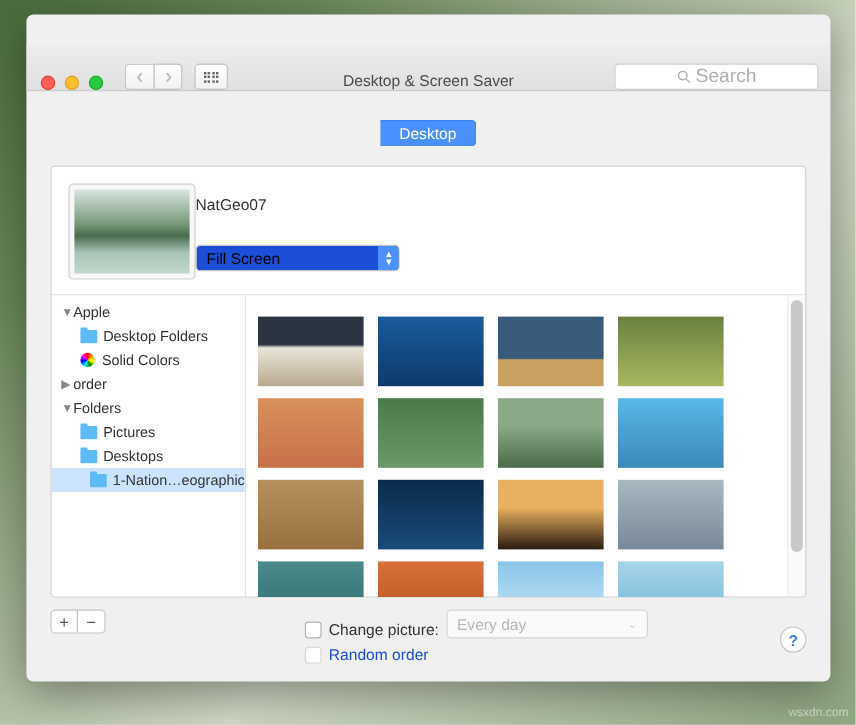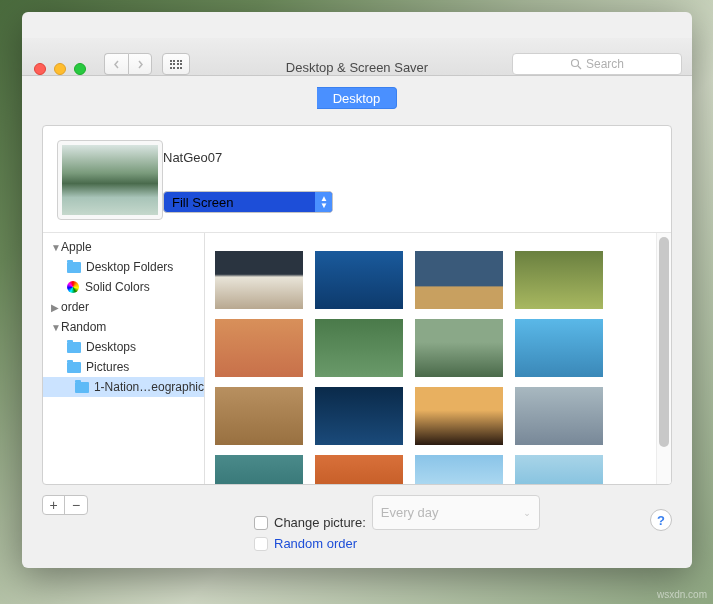--- a/index.html
+++ b/index.html
@@ -81,25 +81,25 @@
       margin-right: 10px;
       width: 170px;
       height: 22px;
       background: #fff;
       border: 1px solid #d0d0d0;
       border-radius: 4px;
       display: flex;
       align-items: center;
       justify-content: center;
       color: #b0b0b0;
-      font-size: 12px;
+      font-size: 16px;
       gap: 4px;
     }
     .content {
-      padding: 11px 20px 12px 20px;
+      padding: 24px 20px 12px 20px;
     }
     .tabs {
       display: flex;
       justify-content: center;
       margin-bottom: 16px;
     }
     .tab {
       height: 22px;
       padding: 0 16px;
       display: flex;
@@ -290,21 +290,21 @@
     .checkbox {
       width: 14px;
       height: 14px;
       border: 1px solid #b4b4b4;
       border-radius: 3px;
       background: #fff;
     }
     .checkbox.disabled { border-color: #d8d8d8; }
     .interval-select {
       width: 168px;
-      height: 35px;
+      height: 24px;
       border: 1px solid #d4d4d4;
       border-radius: 4px;
       background: #fafafa;
       padding: 0 8px;
       display: flex;
       align-items: center;
       color: #b8b8b8;
       justify-content: space-between;
     }
     .help-btn {
@@ -430,29 +430,29 @@
               <div class="tree-row child">
                   <span class="color-icon"></span>
                   <span>Solid Colors</span>
                 </div>
               <div class="tree-row">
                   <span class="disclosure">▶</span>
                   <span>order</span>
                 </div>
               <div class="tree-row">
                   <span class="disclosure">▼</span>
-                  <span>Random</span>
+                  <span>Folders</span>
+                </div>
+              <div class="tree-row child">
+                  <span class="folder-icon"></span>
+                  <span>Pictures</span>
                 </div>
               <div class="tree-row child">
                   <span class="folder-icon"></span>
                   <span>Desktops</span>
-                </div>
-              <div class="tree-row child">
-                  <span class="folder-icon"></span>
-                  <span>Pictures</span>
                 </div>
               <div class="tree-row child selected">
                   <span class="folder-icon"></span>
                   <span>1-Nation…eographic</span>
                 </div>
             </div>
           </div>
 
           <div class="thumbs-area">
             <div class="thumbs-grid" id="thumbs">

